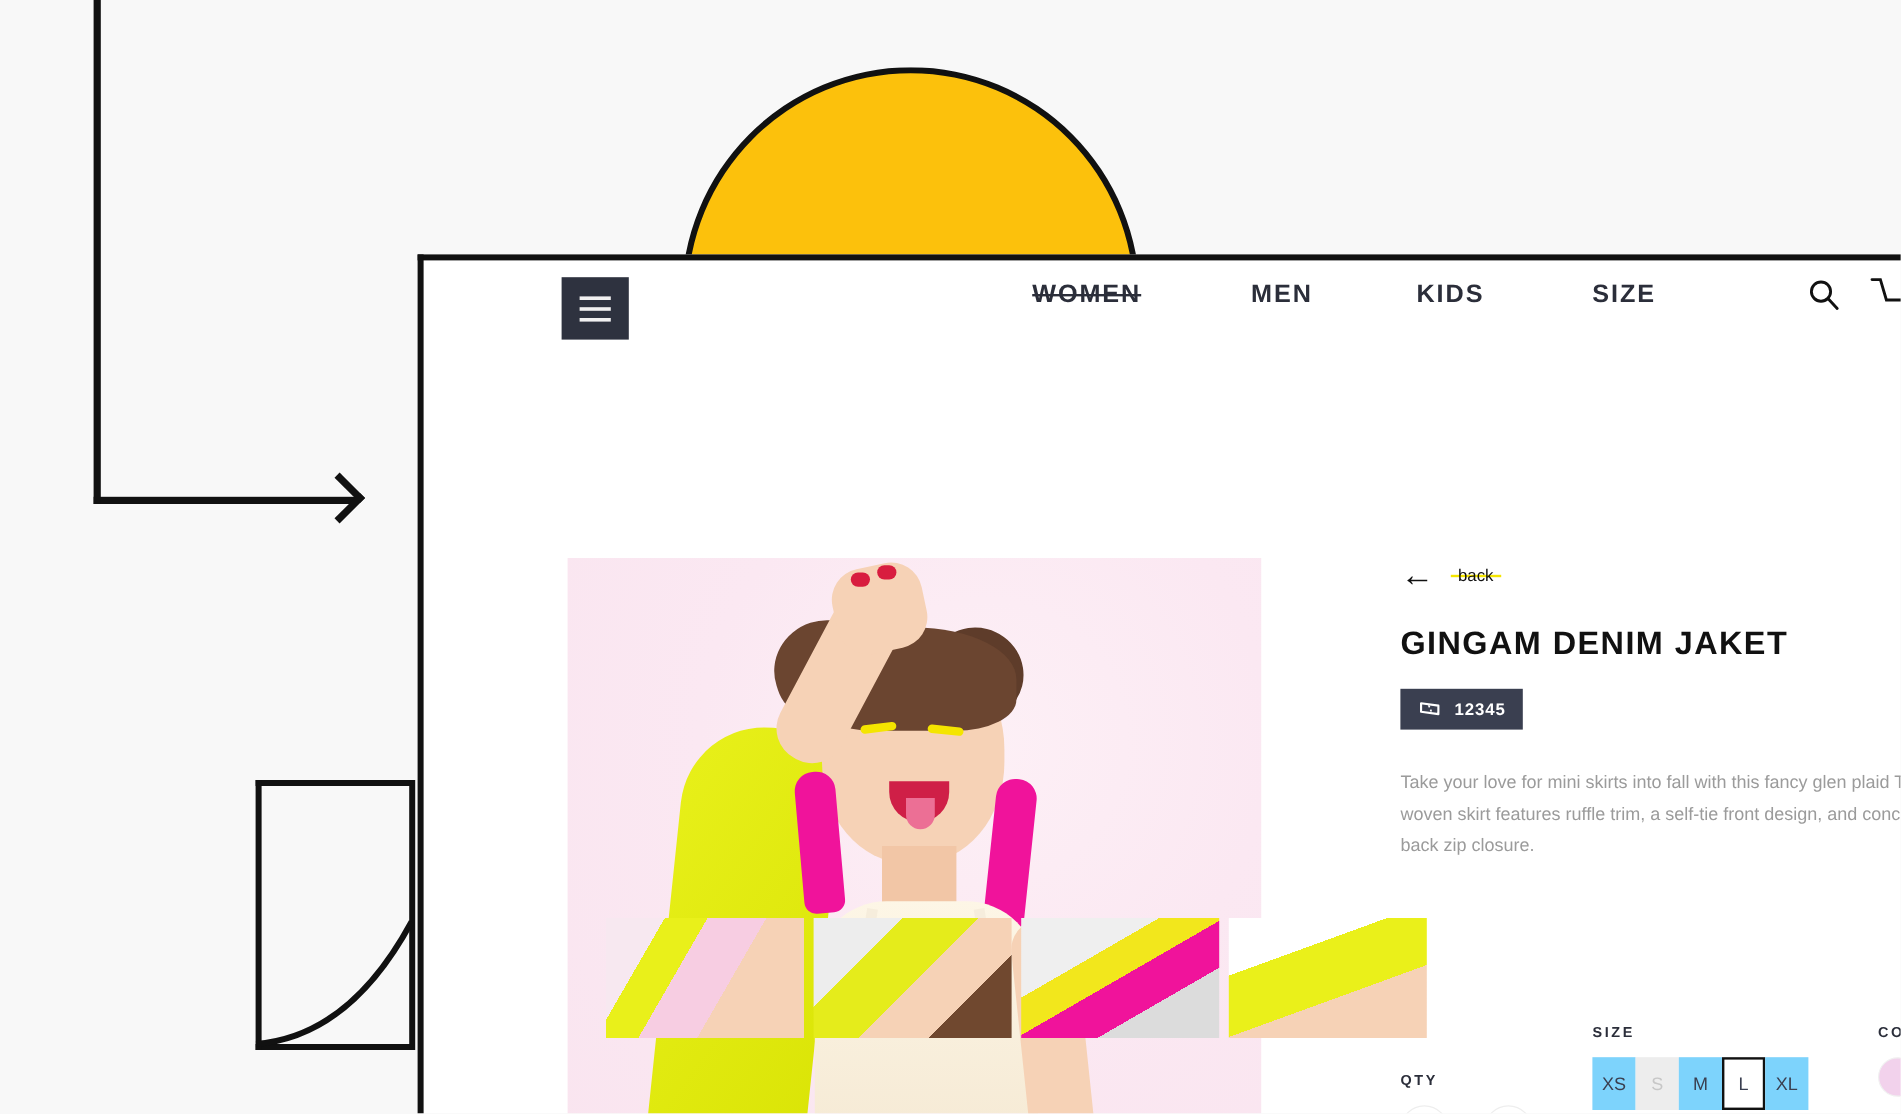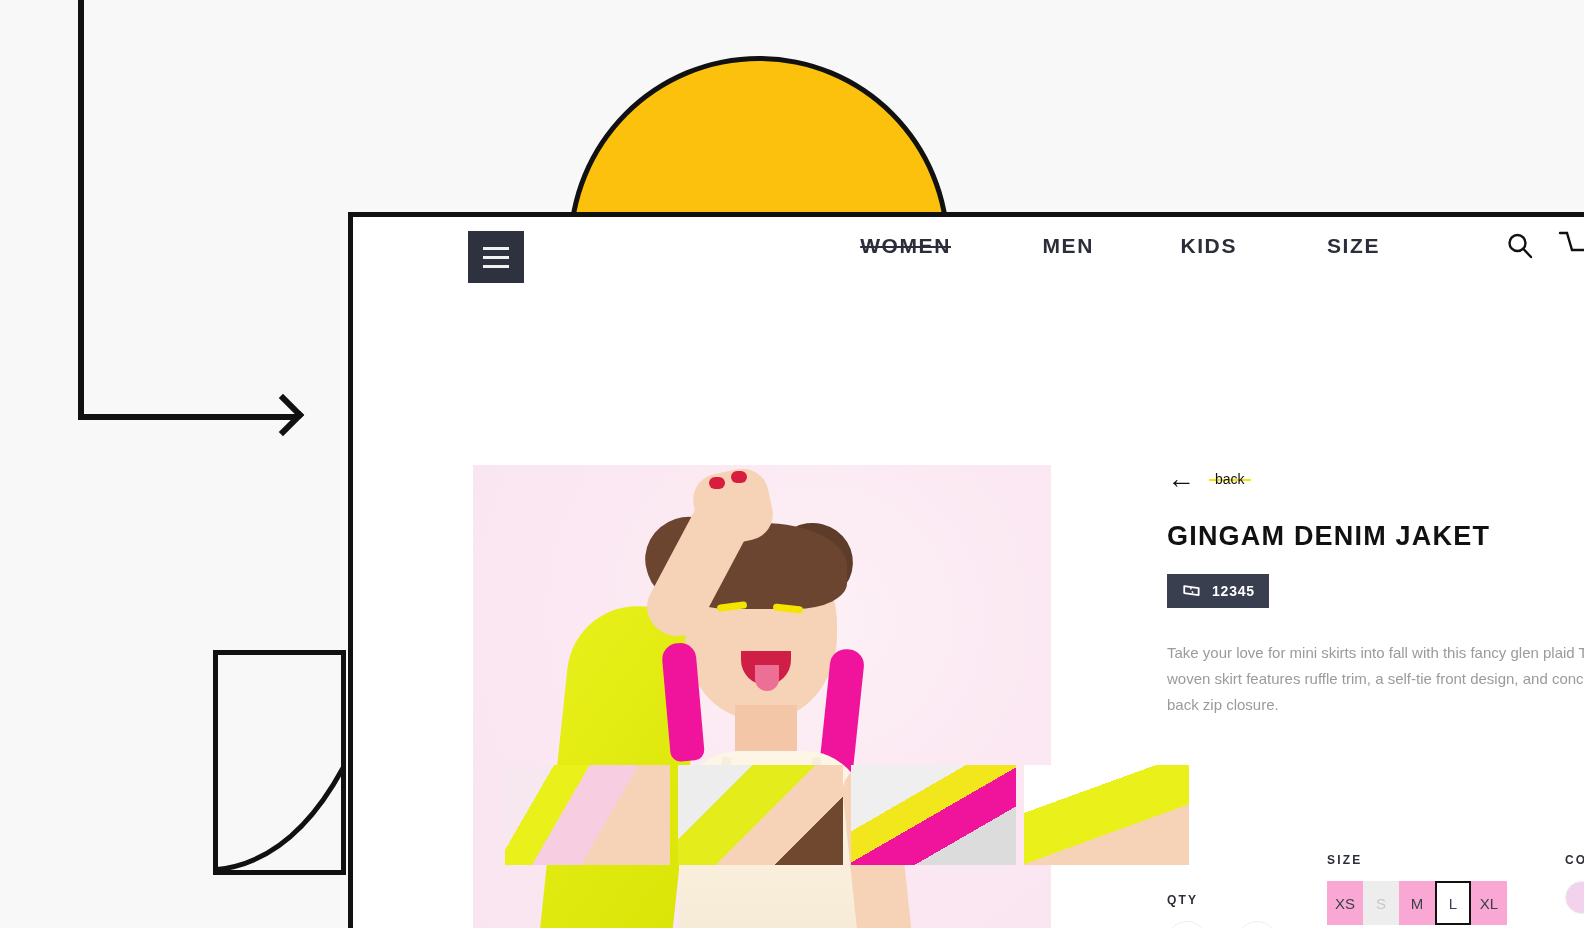--- a/index.html
+++ b/index.html
@@ -169,21 +169,21 @@
     content:""; position:absolute; background:#2e323f;
   }
   .qty-btn .plus:before{ left:0; top:10px; width:24px; height:4px; }
   .qty-btn .plus:after{ top:0; left:10px; width:4px; height:24px; }
   #qty-val{ font-size:15px; color:#111; width:18px; text-align:center; }
 
   #size-block{ margin-left:34px; }
   #size-row{ display:flex; }
   .size-cell{
     width:36px; height:44px; display:flex; align-items:center; justify-content:center;
-    font-size:15px; color:#3a3f50; background:#f9a8d4; cursor:pointer;
+    font-size:15px; color:#3a3f50; background:#7dd3fc; cursor:pointer;
   }
   .size-cell.disabled{ background:#ededed; color:#c7c7c7; cursor:default; }
   .size-cell.selected{ border:2px solid #111; background:#fff; }
 
   #color-block{ margin-left:58px; }
   #color-row{ display:flex; gap:8px; }
   .swatch{
     width:33px; height:33px; border-radius:50%; border:1px solid #f0f0f0; cursor:pointer;
   }
 </style>

